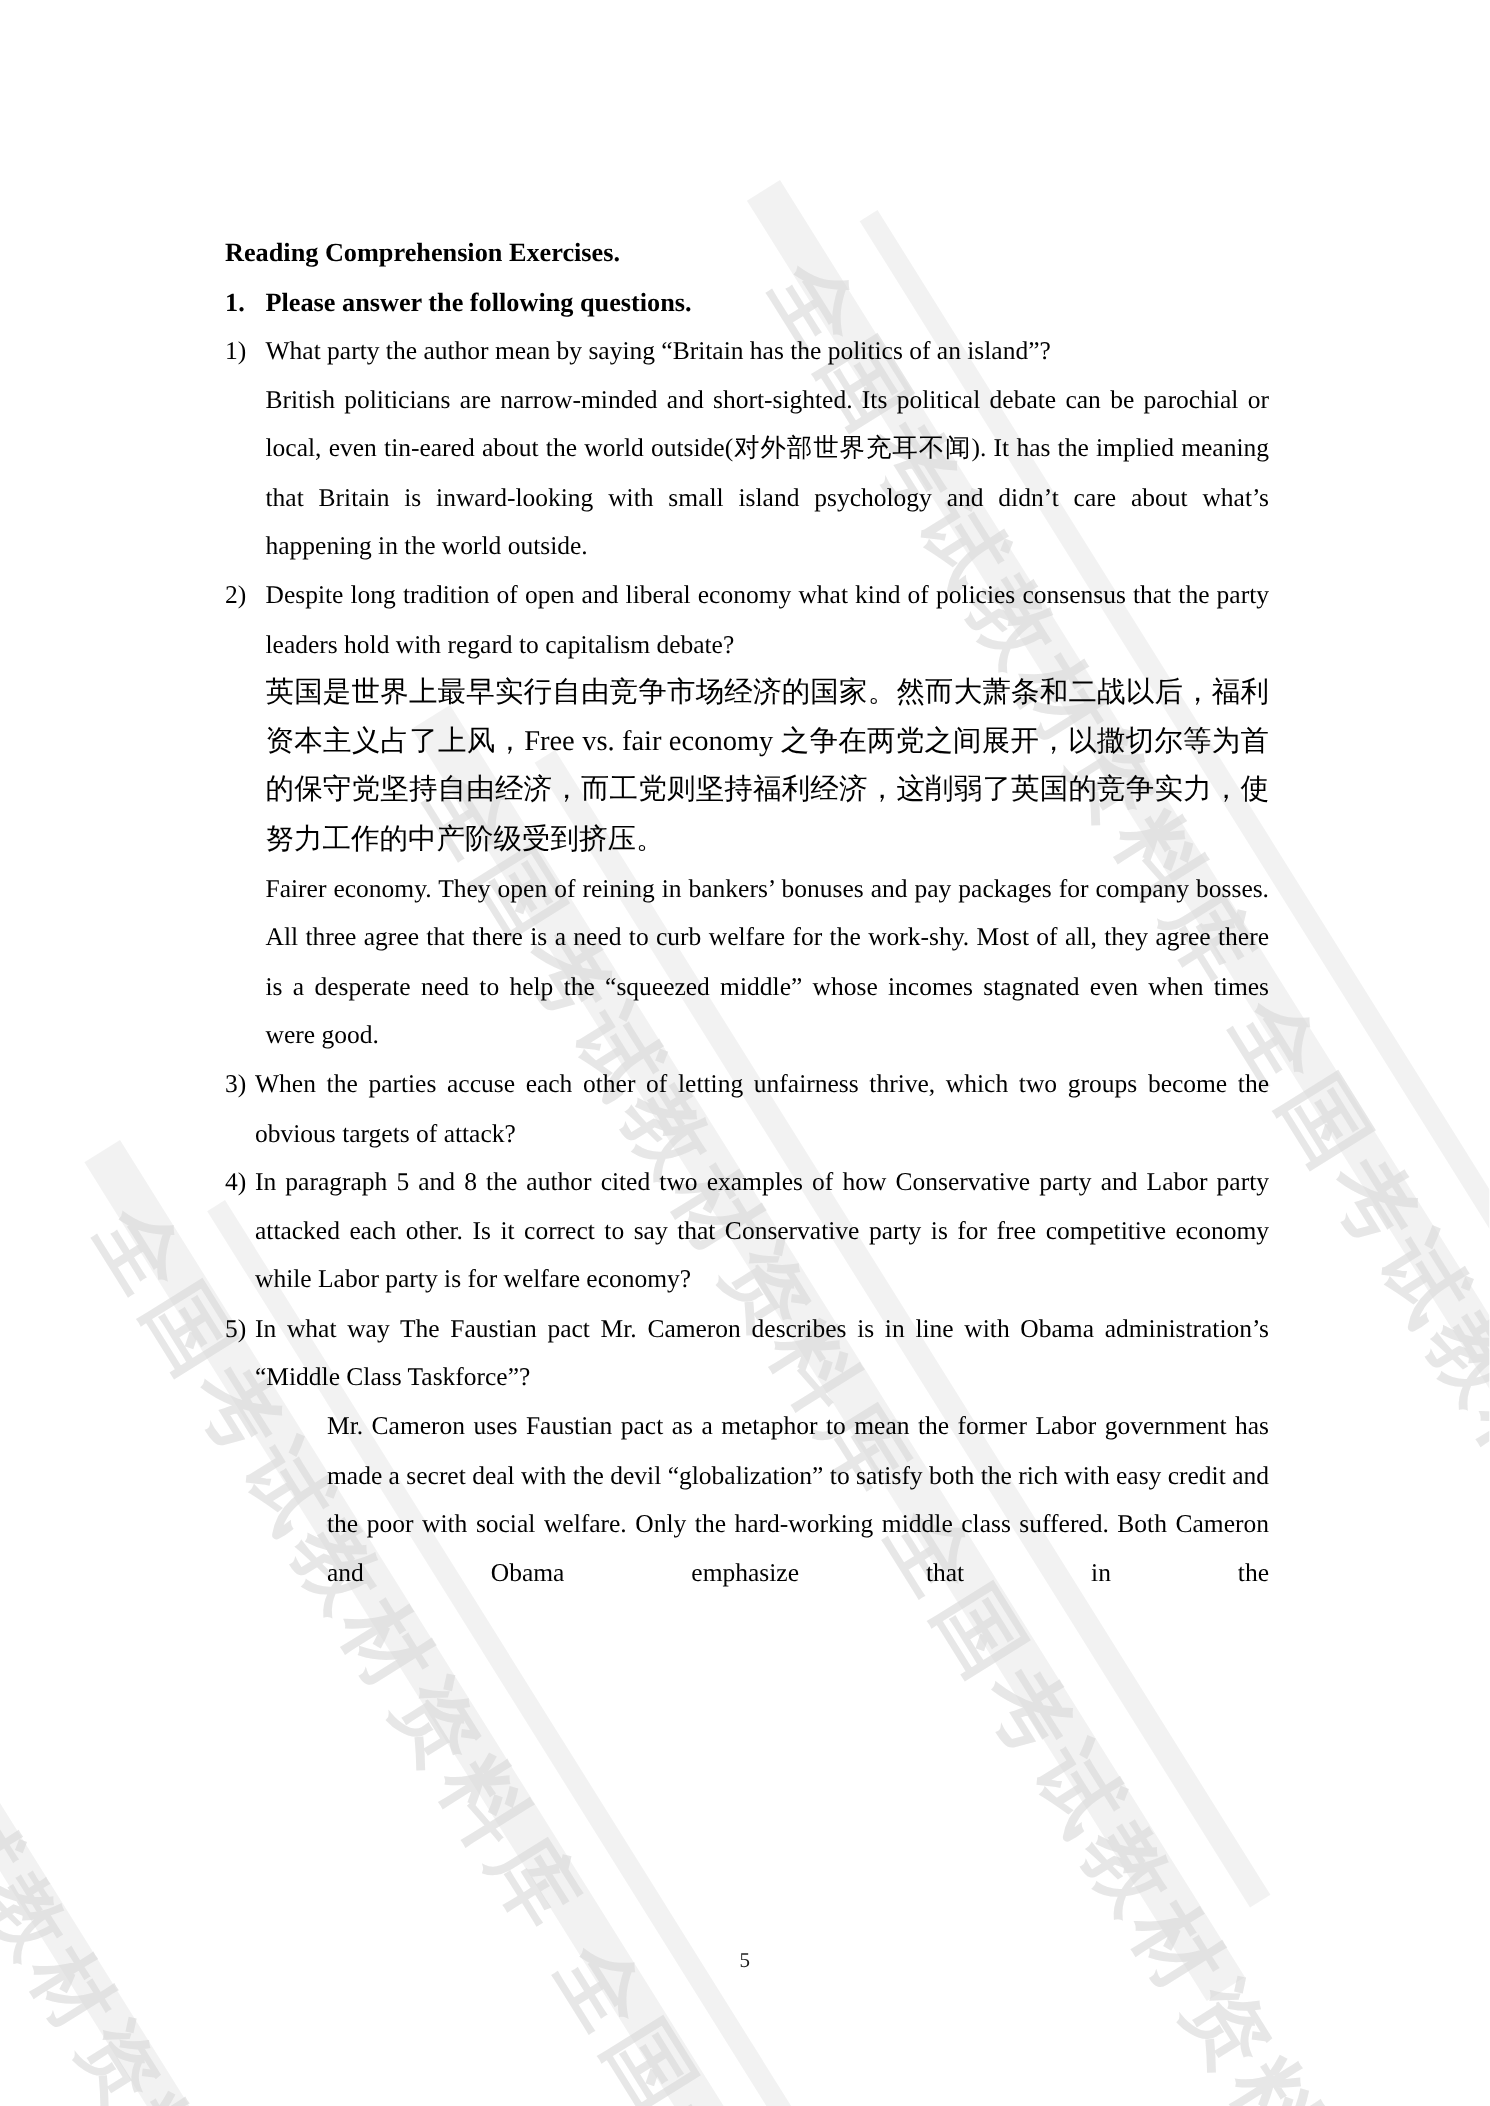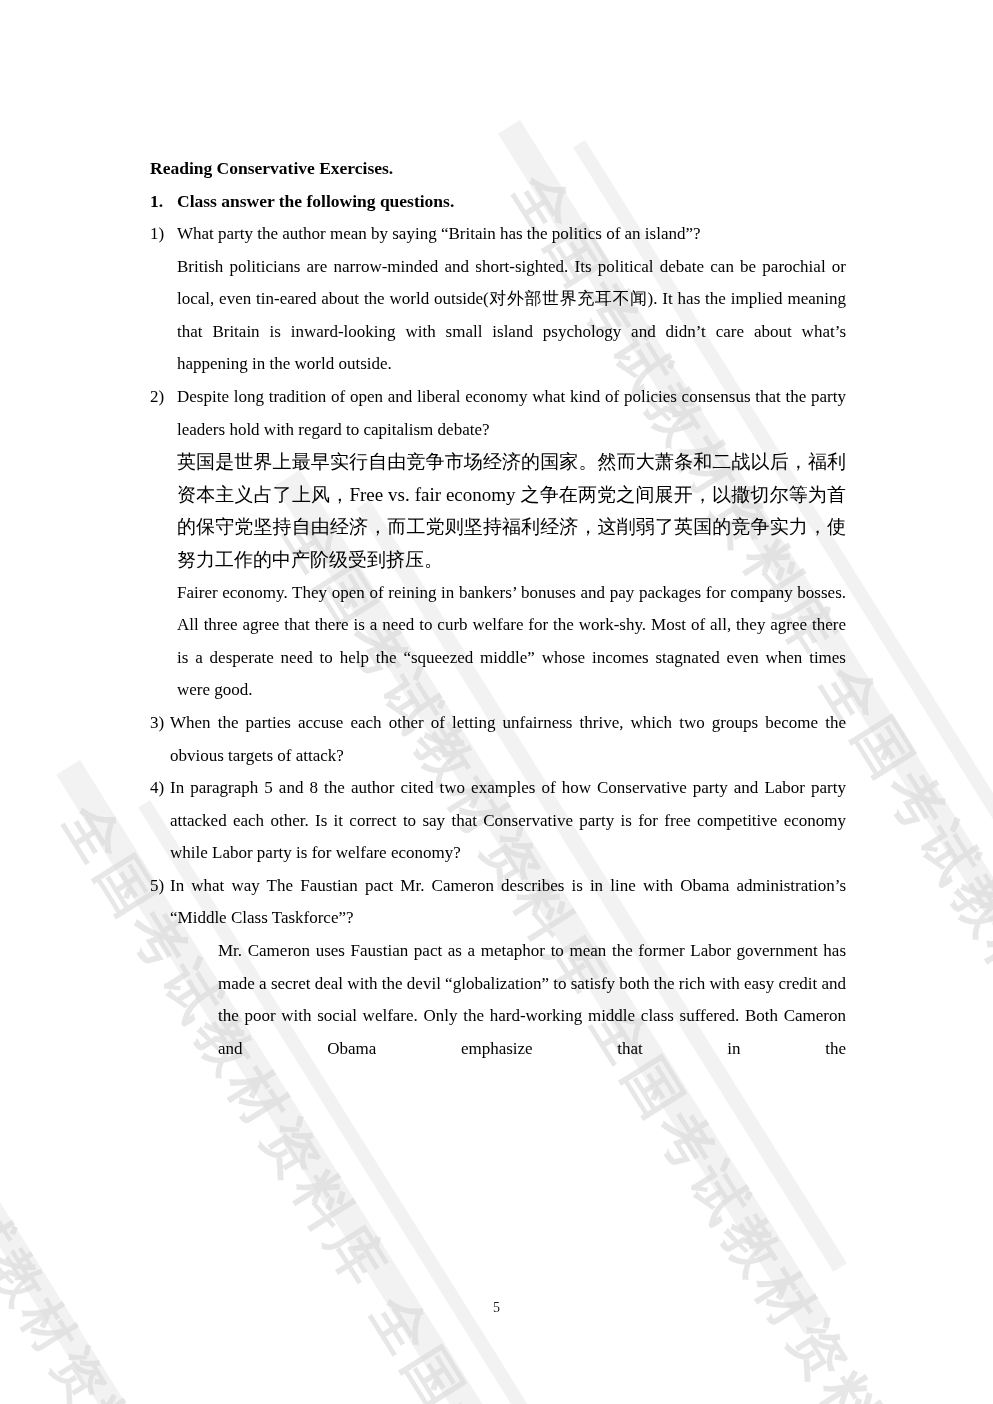--- a/index.html
+++ b/index.html
@@ -144,25 +144,25 @@
 
     <div class="wm-band" style="left:560px; top:160px; font-size:56px; transform:rotate(58deg);">全国考试教材资料库 全国考试教材资料库</div>
     <div class="wm-band" style="left:330px; top:500px; font-size:56px; transform:rotate(58deg);">全国考试教材资料库 全国考试教材资料库</div>
     <div class="wm-band" style="left:110px; top:790px; font-size:56px; transform:rotate(58deg);">全国考试教材资料库 全国考试教材资料库</div>
     <div class="wm-band" style="left:-90px; top:1040px; font-size:52px; transform:rotate(58deg);">全国考试教材资料库 全国考试教材资料库</div>
   </div>
 
   <div id="content">
     <div class="doc-body">
 
-      <div class="heading">Reading Conservative Exercises.</div>
+      <div class="heading">Reading Comprehension Exercises.</div>
 
       <div class="heading-numbered">
         <span class="hn-num">1.</span>
-        <span>Class answer the following questions.</span>
+        <span>Please answer the following questions.</span>
       </div>
 
       <div class="qitem wide">
         <span class="qnum">1)</span>
         <div class="qbody">
           <p class="line-block">What party the author mean by saying “Britain has the politics of an island”?</p>
           <p class="line-block">British politicians are narrow-minded and short-sighted. Its political debate can be parochial or local, even tin-eared about the world outside(对外部世界充耳不闻). It has the implied meaning that Britain is inward-looking with small island psychology and didn’t care about what’s happening in the world outside.</p>
         </div>
       </div>
 

